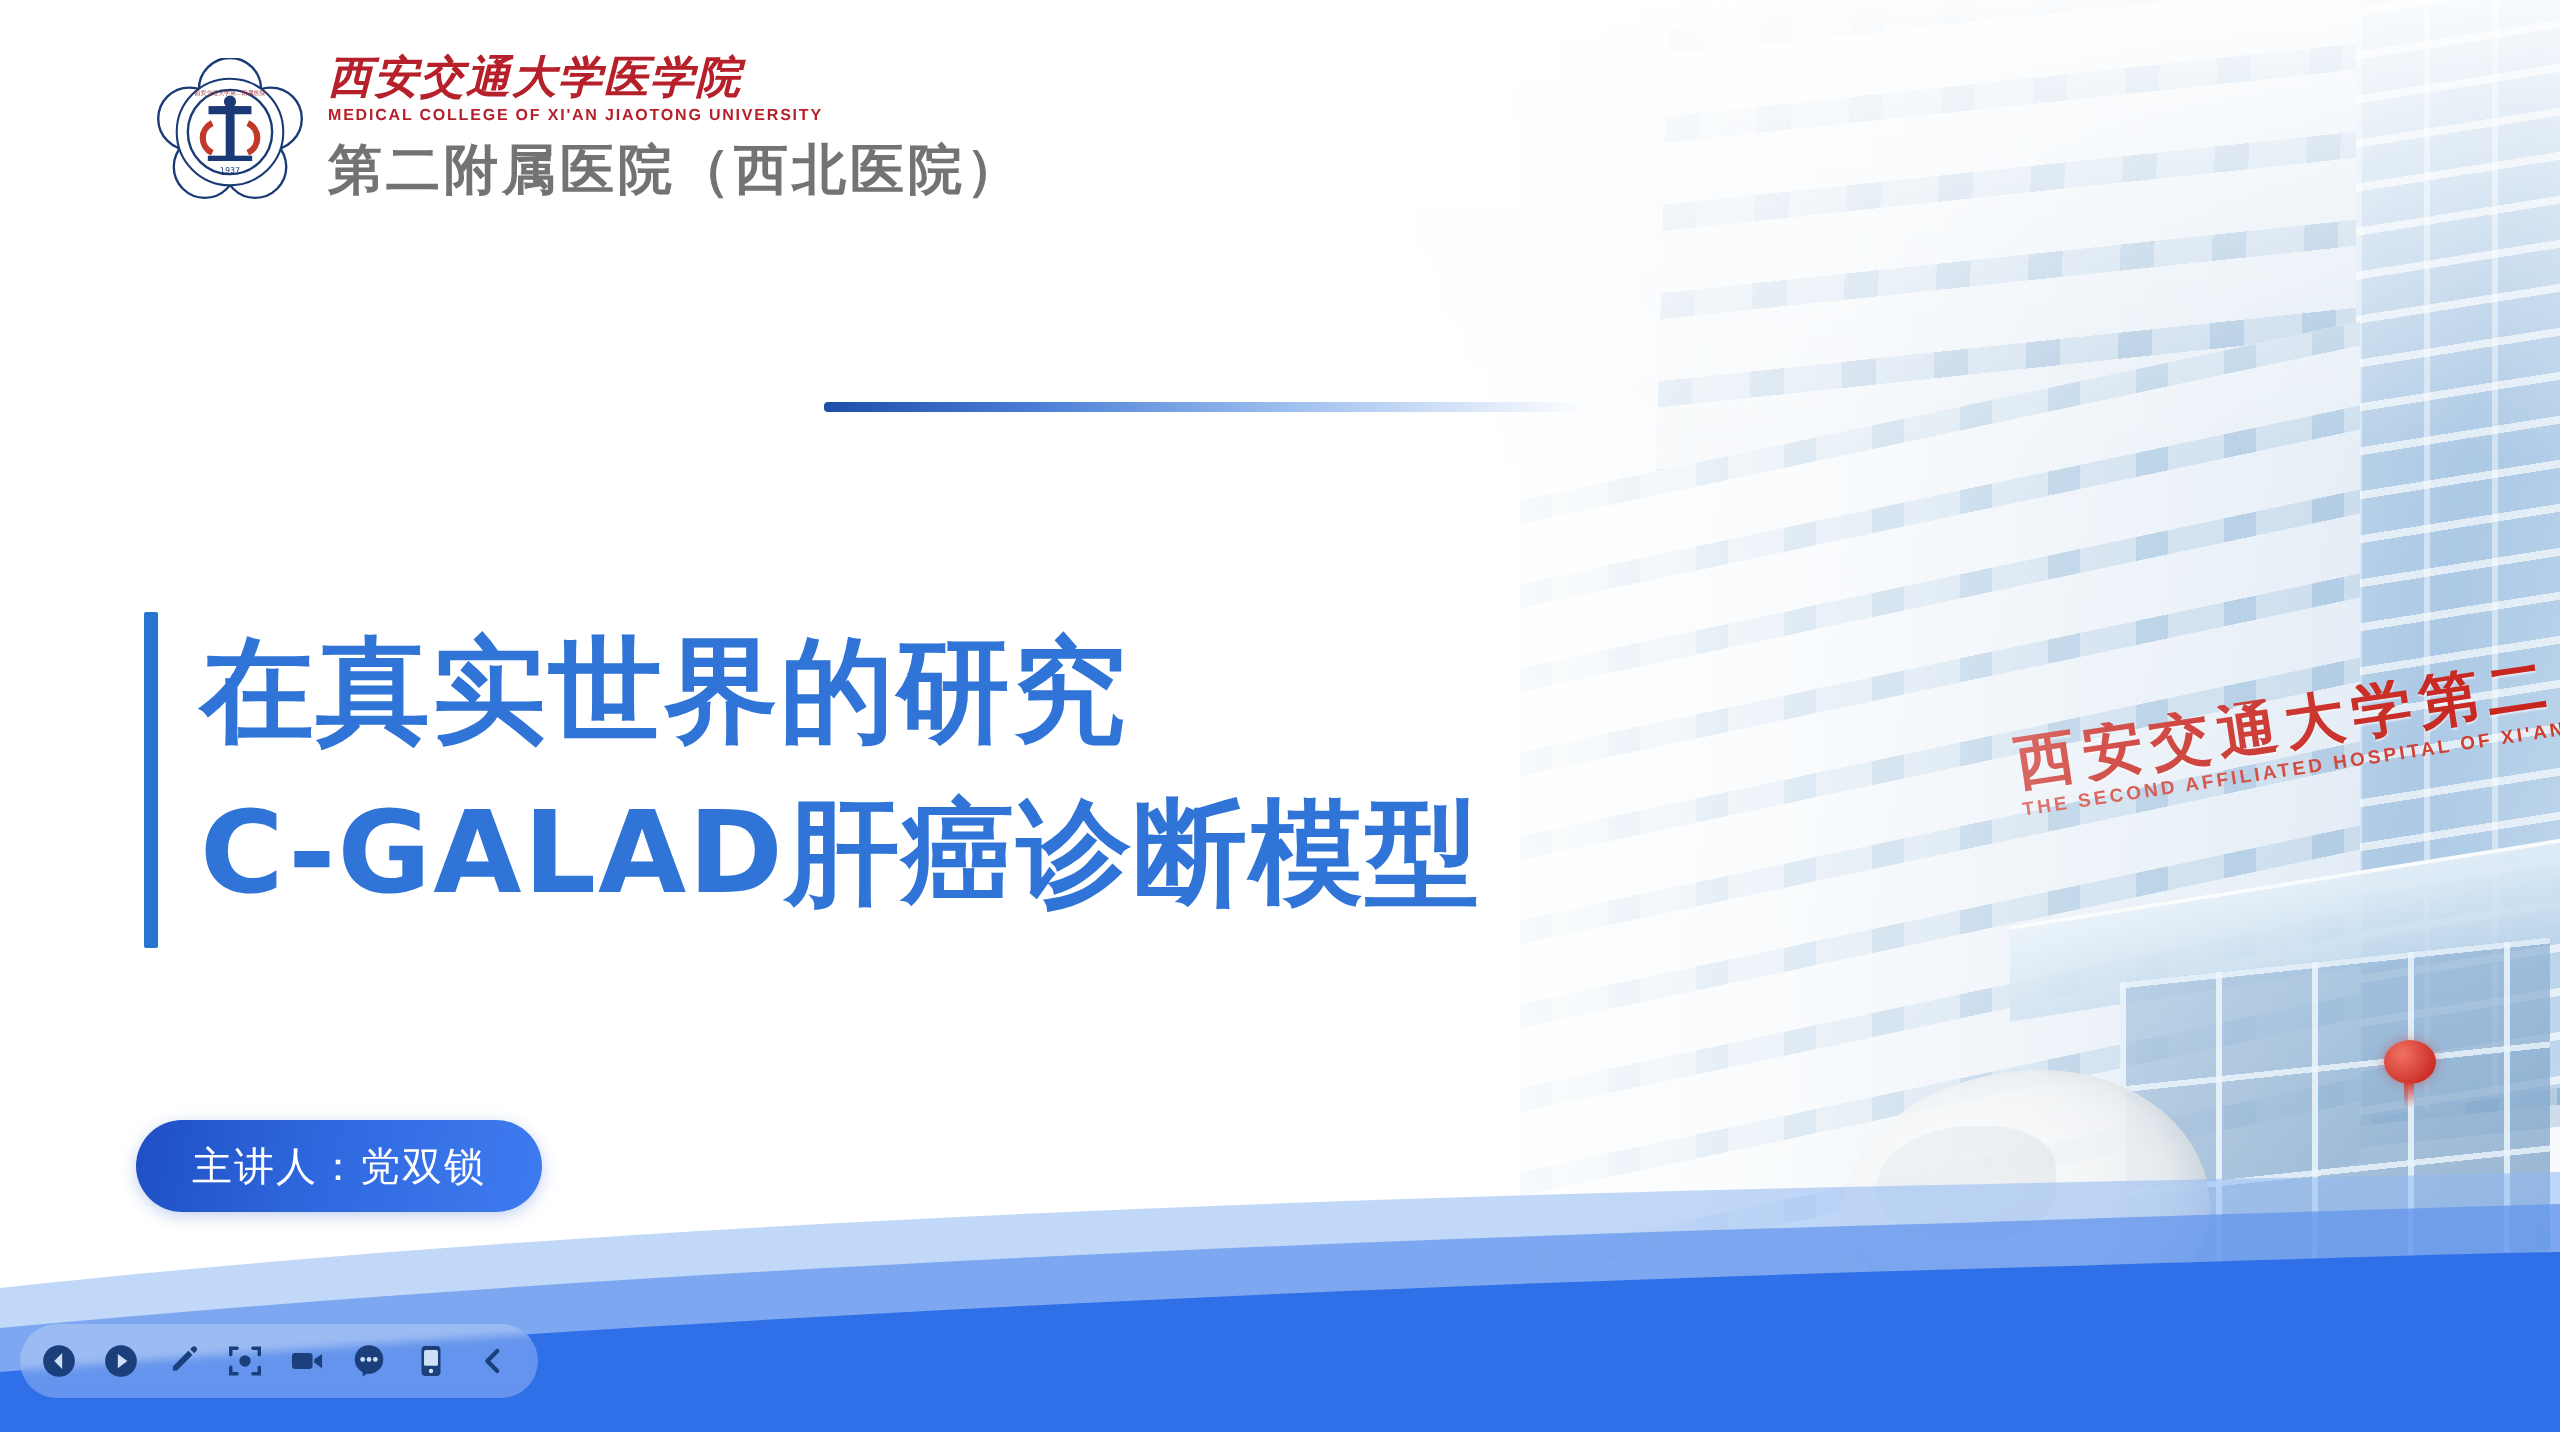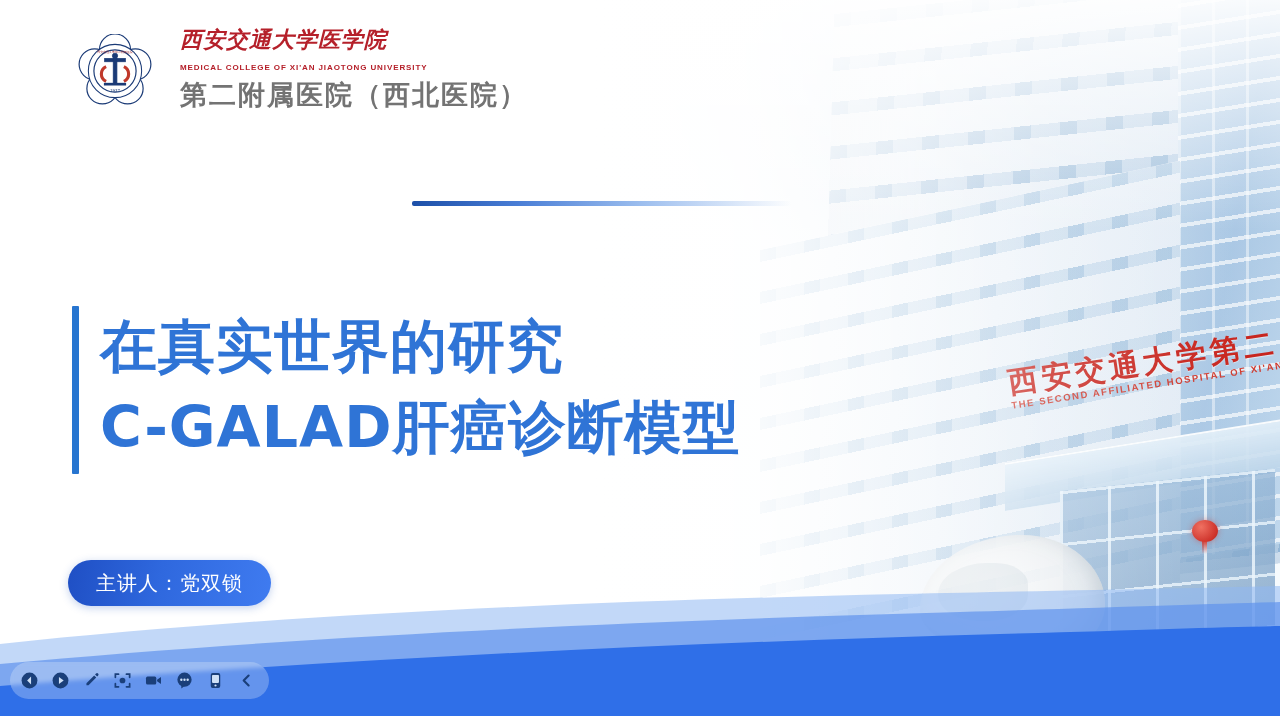--- a/index.html
+++ b/index.html
@@ -231,40 +231,40 @@
     overflow: hidden;
   }
 
   
   .logo-row {
     position: absolute;
     left: 78px;
     top: 28px;
     display: flex;
     align-items: center;
-    gap: 28px;
+    gap: 12px;
   }
   .logo-mark { width: 74px; height: 74px; flex: none; }
   .logo-text { display: flex; flex-direction: column; }
   .logo-cn-top {
     font-size: 22px;
     color: #b5202a;
     font-weight: 700;
     letter-spacing: 1px;
     font-family: "DejaVu Serif", "Liberation Serif", serif;
     font-style: italic;
     line-height: 1.05;
     white-space: nowrap;
   }
   .logo-en {
     font-size: 8px;
     color: #b5202a;
     letter-spacing: 0.9px;
     font-weight: 700;
-    margin-top: 12px;
+    margin-top: 2px;
     white-space: nowrap;
   }
   .logo-cn-main {
     font-size: 27px;
     color: #737373;
     font-weight: 700;
     letter-spacing: 2px;
     margin-top: 5px;
     white-space: nowrap;
     font-family: "DejaVu Sans", "Liberation Sans", sans-serif;

